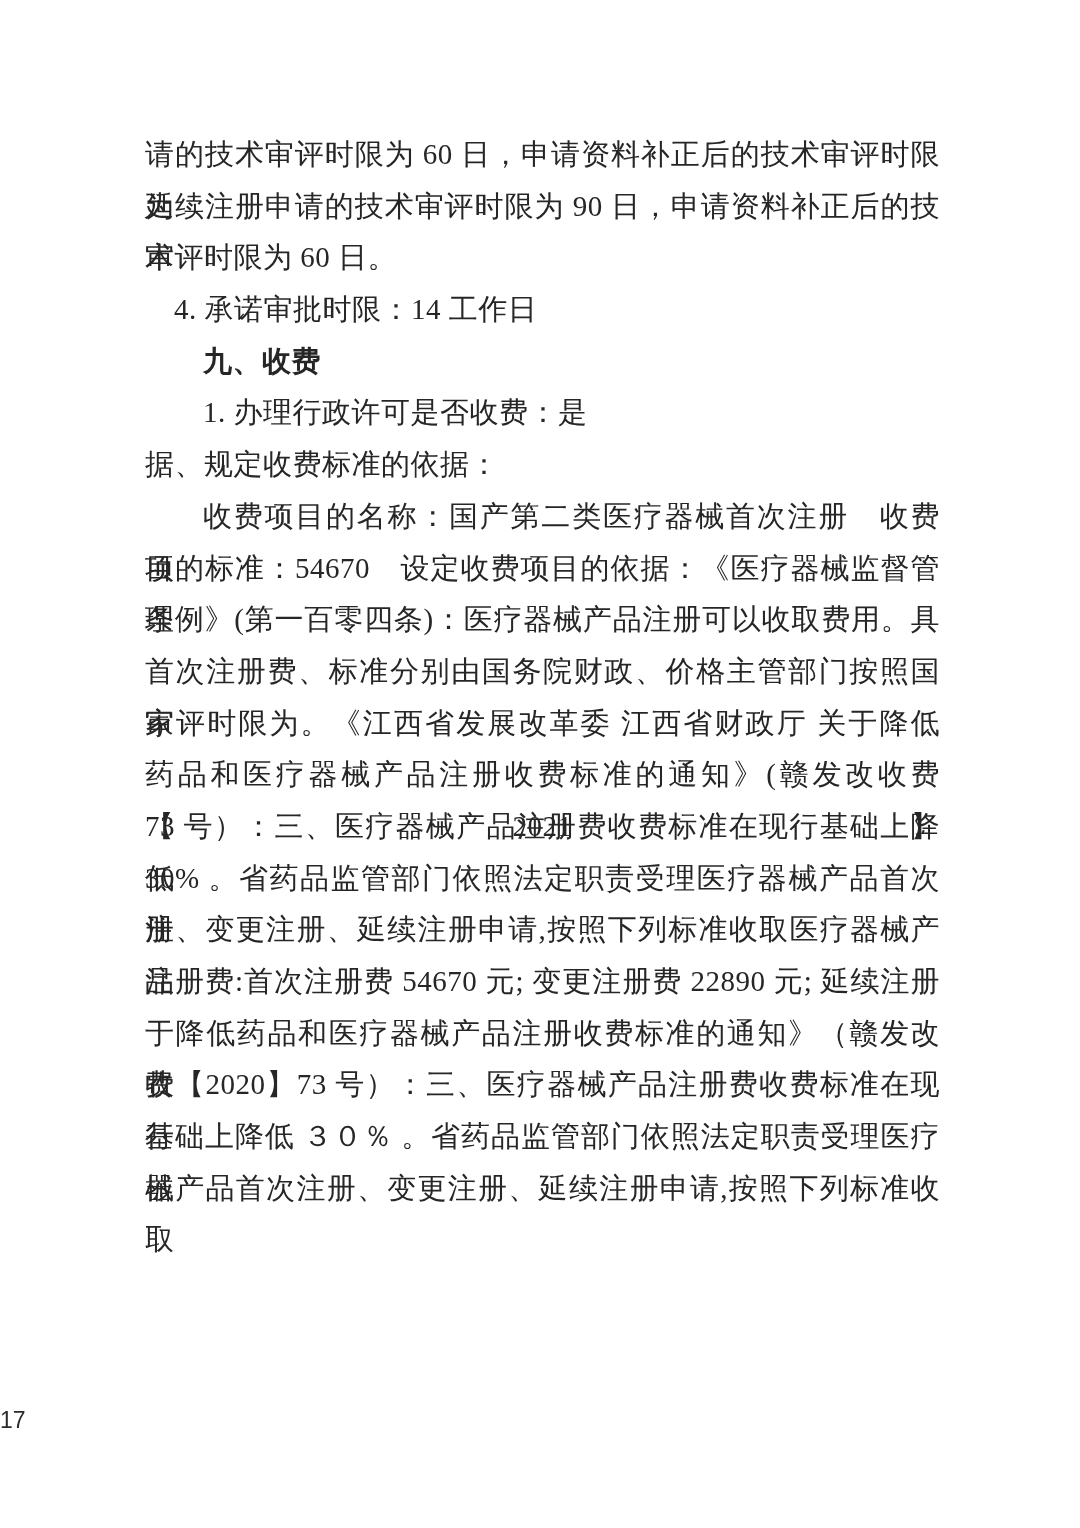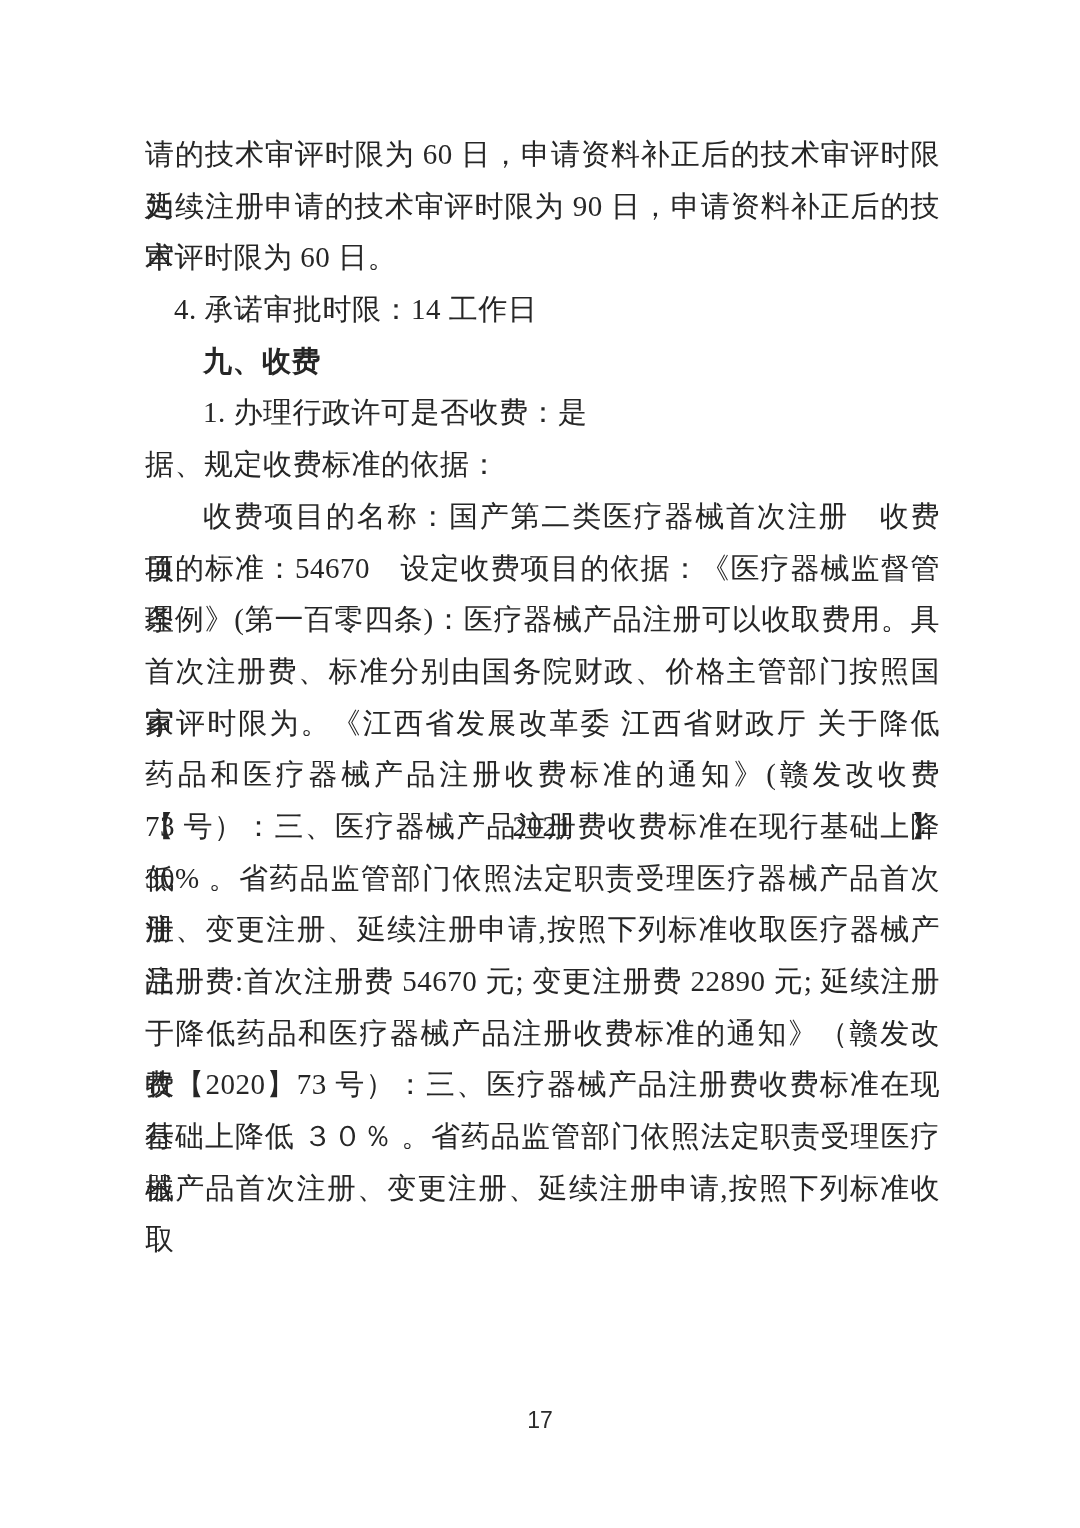--- a/index.html
+++ b/index.html
@@ -37,21 +37,20 @@
     text-align-last: left;
   }
   .doc-line.indent-1 { text-indent: 29px; }
   .doc-line.indent-2 { text-indent: 58px; }
   .doc-line.bold { font-weight: bold; }
   .page-footer {
     position: absolute;
     left: 0;
     top: 1405px;
     width: 1080px;
-    text-align: center;
   }
   .page-num {
     font-family: "Liberation Sans", "DejaVu Sans", sans-serif;
     font-size: 23px;
     line-height: 30px;
     color: #2b2b2b;
   }
 </style>
 </head>
 <body>

